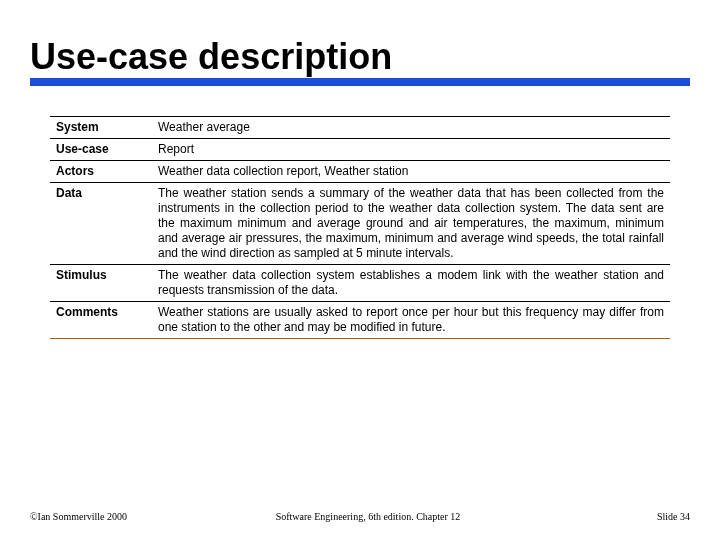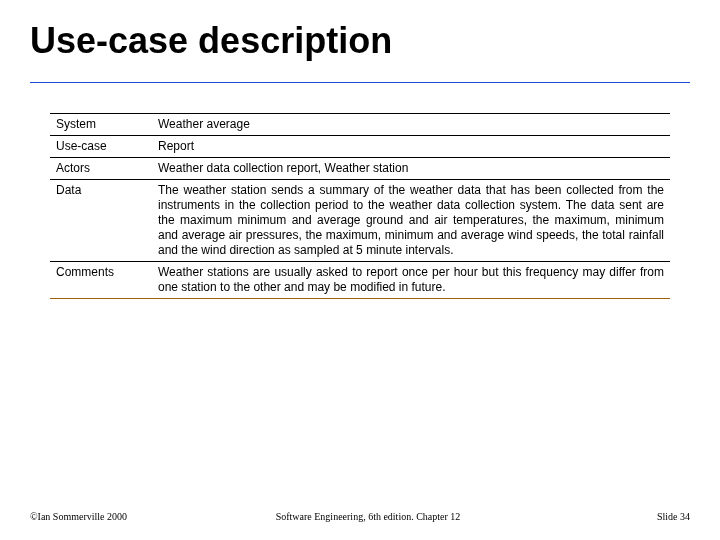--- a/index.html
+++ b/index.html
@@ -15,38 +15,38 @@
   .slide {
     width: 720px;
     height: 540px;
     position: relative;
     box-sizing: border-box;
     padding: 20px 30px 0 30px;
   }
   .title {
     font-size: 36px;
     font-weight: bold;
-    padding-bottom: 20px;
-    border-bottom: 1px solid #1d4ed8;
+    padding-bottom: 0;
+    border-bottom: 8px solid #1d4ed8;
     margin-bottom: 30px;
-    margin-top: 0;
+    margin-top: 16px;
   }
   table.usecase {
     border-collapse: collapse;
     width: 620px;
     margin-left: 20px;
     font-size: 12px;
     line-height: 1.25;
   }
   table.usecase td {
     vertical-align: top;
     padding: 3px 6px;
   }
   table.usecase td.label {
-    font-weight: normal;
+    font-weight: bold;
     width: 90px;
     white-space: nowrap;
   }
   table.usecase tr {
     border-top: 1px solid #000;
   }
   table.usecase tr:last-child {
     border-bottom: 1px solid #a16207;
   }
   .just {
@@ -89,20 +89,24 @@
     </tr>
     <tr>
       <td class="label">Actors</td>
       <td>Weather data collection report, Weather station</td>
     </tr>
     <tr>
       <td class="label">Data</td>
       <td class="just">The weather station sends a summary of the weather data that has been collected from the instruments in the collection period to the weather data collection system. The data sent are the maximum minimum and average ground and air temperatures, the maximum, minimum and average air pressures, the maximum, minimum and average wind speeds, the total rainfall and the wind direction as sampled at 5 minute intervals.</td>
     </tr>
     <tr>
+      <td class="label">Stimulus</td>
+      <td class="just">The weather data collection system establishes a modem link with the weather station and requests transmission of the data.</td>
+    </tr>
+    <tr>
       <td class="label">Comments</td>
       <td class="just">Weather stations are usually asked to report once per hour but this frequency may differ from one station to the other and may be modified in future.</td>
     </tr>
   </tbody>
     </table>
 
   <div class="footer">
     <span>©Ian Sommerville 2000</span>
     <span class="center">Software Engineering, 6th edition. Chapter 12</span>
     <span class="right">Slide 34</span>

